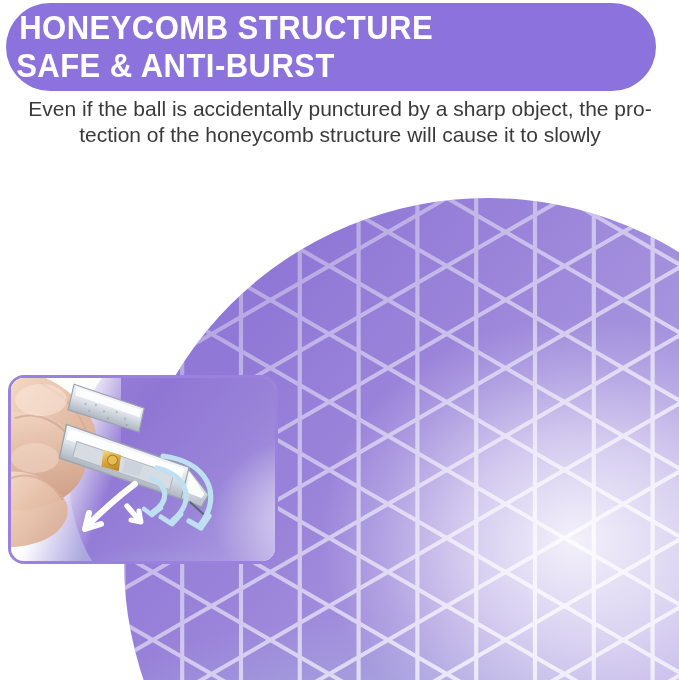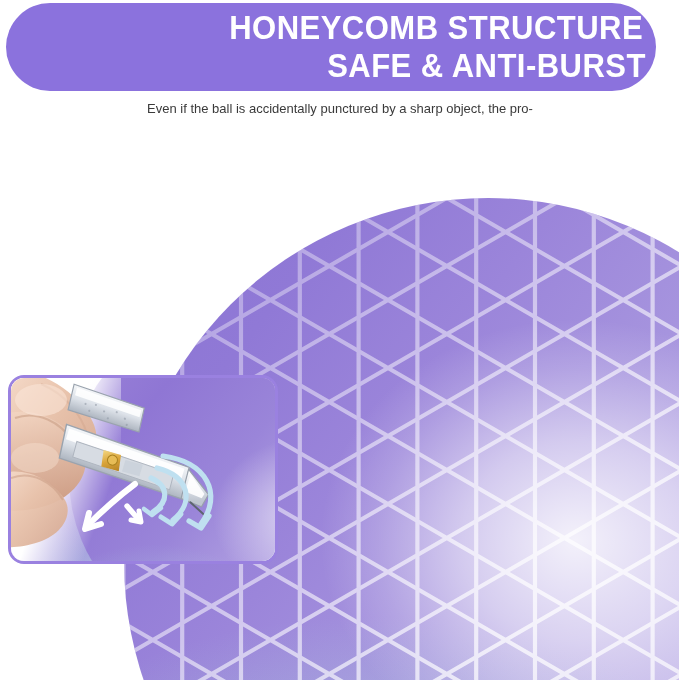--- a/index.html
+++ b/index.html
@@ -6,34 +6,34 @@
   body{
     width:679px;height:680px;overflow:hidden;position:relative;
     font-family:"Liberation Sans", sans-serif;
     -webkit-font-smoothing:antialiased;
   }
 
   
   #banner{
     position:absolute;left:6px;top:3px;width:650px;height:88px;
     background:#8B72DD;border-radius:44px;
-    display:flex;flex-direction:column;align-items:flex-end;justify-content:center;
+    display:flex;flex-direction:column;align-items:flex-start;justify-content:center;
     box-sizing:border-box;
   }
   #banner .hline{
     color:#ffffff;font-weight:bold;letter-spacing:.5px;
     font-size:33px;line-height:38px;text-align:center;white-space:nowrap;
     transform:scaleX(.94);
   }
 
   
   #desc{
     position:absolute;left:22px;top:96px;width:636px;
     text-align:center;color:#3a3a3a;
-    font-size:13px;line-height:25.5px;
+    font-size:21px;line-height:25.5px;
   }
   #desc .l{display:block;white-space:nowrap;}
 
   
   #scene{position:absolute;left:0;top:178px;width:679px;height:502px;overflow:hidden;background:#fff;}
 
   
   #ball-rim{
     position:absolute;left:108px;top:4px;width:760px;height:760px;border-radius:50%;
     background:
@@ -124,20 +124,21 @@
 </head>
 <body class="nosel">
 
 <div id="banner">
   <div class="hline">HONEYCOMB STRUCTURE</div>
   <div class="hline">SAFE &amp; ANTI-BURST</div>
 </div>
 
 <div id="desc">
   <span class="l">Even if the ball is accidentally punctured by a sharp object, the pro-</span>
+  <span class="l">tection of the honeycomb structure will cause it to slowly</span>
 </div>
 
 <div id="scene">
 
   <div id="ball-rim"></div>
 
   <div id="ball">
     <div class="base"></div>
 
     <svg class="hex" viewBox="0 0 728 728" aria-hidden="true">

